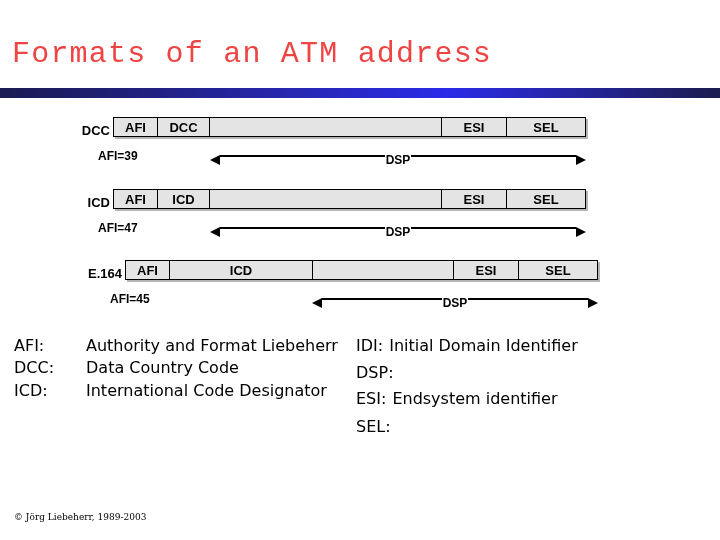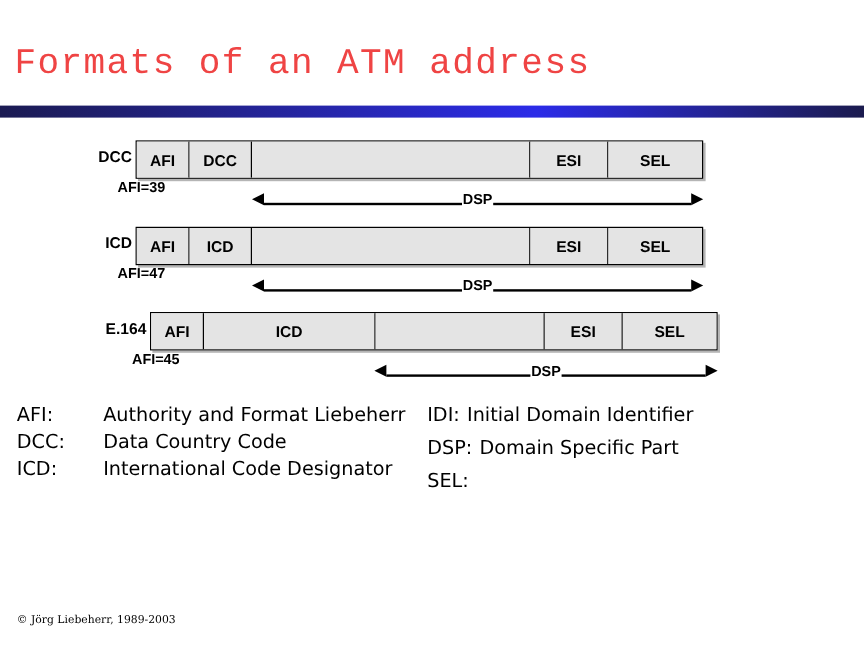--- a/index.html
+++ b/index.html
@@ -69,21 +69,21 @@
     font-weight: bold;
     color: #000000;
     line-height: 28px;
     top: 12px;
     white-space: nowrap;
   }
   .fields {
     position: absolute;
     left: 113px;
     top: 12px;
-    height: 32px;
+    height: 20px;
     width: 473px;
     display: flex;
     border: 1px solid #000000;
     box-sizing: border-box;
     background: #e4e4e4;
     box-shadow: 2px 2px 0 rgba(120,120,120,0.55);
   }
   .field {
     display: flex;
     align-items: center;
@@ -110,21 +110,21 @@
     white-space: nowrap;
     text-align: center;
   }
 
   
   .dsp-arrow {
     position: absolute;
     top: 50px;
     height: 16px;
     display: flex;
-    align-items: flex-end;
+    align-items: flex-start;
   }
   .arrow-line {
     flex: 1 1 auto;
     height: 2px;
     background: #000000;
   }
   .arrow-head {
     width: 0;
     height: 0;
     flex: 0 0 auto;
@@ -281,21 +281,24 @@
     </div>
   </div>
 
   <div class="legend-col right">
     <div class="legend-row">
       <span class="legend-term">IDI:</span>
       <span class="legend-def">Initial Domain Identifier</span>
     </div>
     <div class="legend-row">
       <span class="legend-term">DSP:</span>
-      <span class="legend-def">Domain Specific Part</span>
+    </div>
+    <div class="legend-row">
+      <span class="legend-term">ESI:</span>
+      <span class="legend-def">Endsystem identifier</span>
     </div>
     <div class="legend-row">
       <span class="legend-term">SEL:</span>
     </div>
   </div>
 
 </div>
 
 <div class="footer">© Jörg Liebeherr, 1989-2003</div>
 

